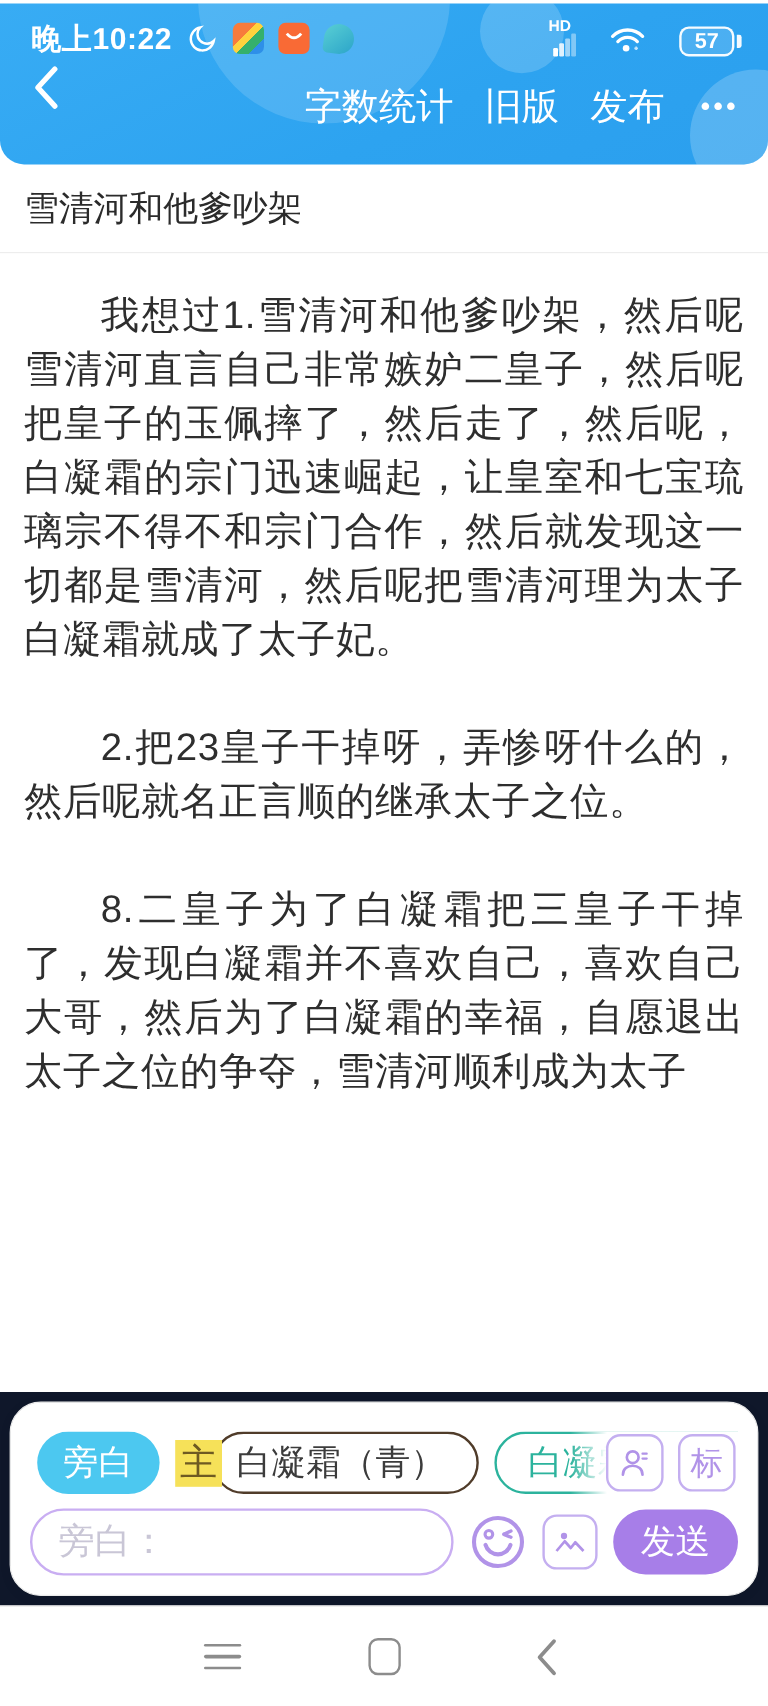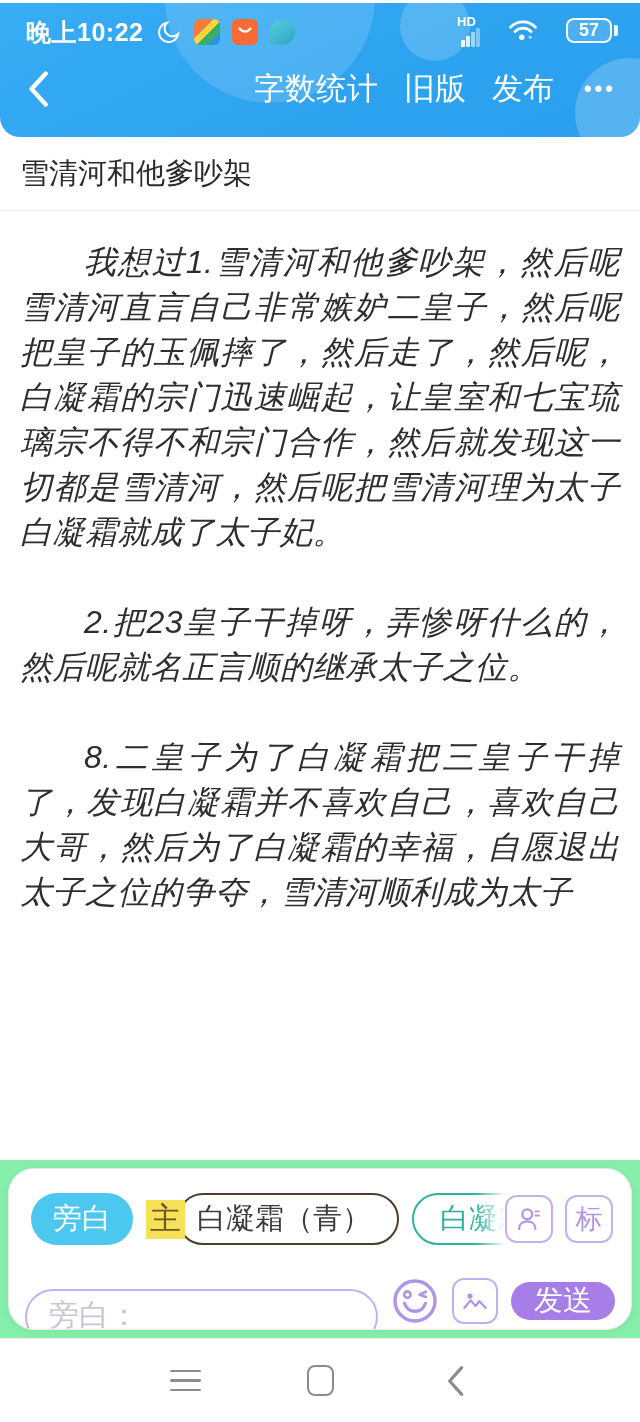--- a/index.html
+++ b/index.html
@@ -15,67 +15,67 @@
   .b2{ width:70px; height:70px; left:400px; top:-12px; background:rgba(255,255,255,.18); }
   .b3{ width:110px; height:110px; left:575px; top:55px; background:rgba(255,255,255,.20); }
 
   .statusbar{ position:relative; display:flex; align-items:center; height:50px; padding:8px 22px 0 26px; }
   .time{ font-size:25px; font-weight:700; letter-spacing:.5px; }
   .sicons{ display:flex; align-items:center; gap:12px; margin-left:12px; }
   .appic{ width:26px; height:26px; border-radius:6px; position:relative; overflow:hidden; }
   .ic-gallery{ background:linear-gradient(135deg,#f77b3c 0 38%,#ffd23e 38% 55%,#35b06b 55% 75%,#2e8fe8 75% 100%); }
   .ic-bag{ background:#f96a35; display:flex; align-items:center; justify-content:center; }
   .ic-leaf{ width:25px; height:25px; background:linear-gradient(135deg,#59cfd4,#2ba4c9); border-radius:50% 50% 50% 4px; transform:rotate(8deg); }
-  .sright{ margin-left:auto; display:flex; align-items:flex-start; gap:28px; }
+  .sright{ margin-left:auto; display:flex; align-items:flex-end; gap:28px; }
   .hdsig{ display:flex; align-items:flex-end; gap:1px; position:relative; padding-top:10px; }
   .hdlbl{ position:absolute; top:-4px; left:-4px; font-size:13px; font-weight:700; }
   .bar{ width:4px; background:#fff; border-radius:1px; }
   .battery{ display:flex; align-items:center; }
   .batt-body{ width:46px; height:25px; border:2.5px solid rgba(255,255,255,.95); border-radius:8px;
               display:flex; align-items:center; justify-content:center; font-size:18px; font-weight:700; color:#fff;
               background:rgba(255,255,255,.15); }
   .batt-nub{ width:4px; height:11px; background:rgba(255,255,255,.95); border-radius:0 2px 2px 0; margin-left:2px; }
 
-  .appbar{ position:relative; display:flex; align-items:center; height:72px; padding:0 24px 0 26px; }
+  .appbar{ position:relative; display:flex; height:72px; padding:0 24px 0 26px; }
   .backbtn{ width:40px; height:40px; display:flex; align-items:center; }
   .actions{ margin-left:auto; display:flex; align-items:center; gap:26px; font-size:31px; }
   .act{ cursor:pointer; }
   .more{ font-size:22px; font-weight:700; letter-spacing:3px; padding-left:4px; }
 
   
   .doc-title{ position:absolute; top:134px; left:0; right:0; padding:20px 20px 16px; font-size:29px; color:#2b2b2b;
               border-bottom:1px solid #ededed; background:#fff; }
-  .content{ position:absolute; top:212px; left:0; right:0; bottom:272px; padding:28px 20px 0; overflow:hidden;font-style:italic; }
+  .content{ position:absolute; top:212px; left:0; right:0; bottom:272px; padding:28px 20px 0; overflow:hidden; }
   .content p{ font-size:32px; line-height:45px; color:#2e2e2e; text-align:justify; text-indent:2em; margin-bottom:45px;
               letter-spacing:.5px; }
 
   
-  .composer-wrap{ position:absolute; left:0; right:0; bottom:84px; height:178px; background:#86efac; padding:8px; }
+  .composer-wrap{ position:absolute; left:0; right:0; bottom:84px; height:178px; background:#0f172a; padding:8px; }
   .card{ height:162px; background:#fff; border:1px solid #ebebeb; border-radius:26px; box-shadow:0 2px 10px rgba(0,0,0,.05);
          padding:24px 16px 16px; position:relative; overflow:hidden; }
   .chips{ position:relative; display:flex; align-items:center; gap:13px; height:52px; overflow:hidden; padding-left:6px; }
   .chip{ flex:0 0 auto; height:52px; border-radius:26px; display:flex; align-items:center; font-size:29px; padding:0 22px; white-space:nowrap; }
   .chip-narr{ background:#4cc8f0; color:#fff; }
   .chipgroup{ flex:0 0 auto; display:flex; align-items:center; position:relative; }
   .badge-main{ position:relative; z-index:2; background:#f6e159; color:#6e5a22; font-size:31px; padding:3px 4px 5px; line-height:1;
                margin-right:-8px; }
   .chip-qing{ border:2.5px solid #503c2a; color:#3c3c3c; padding:0 26px 0 18px; background:#fff; }
   .chip-you{ border:2.5px solid #2cb39d; color:#2cb39d; padding:0 26px; }
   .chips-fade{ position:absolute; right:0; top:-4px; bottom:-4px; width:140px; display:flex; align-items:center; gap:12px;
                justify-content:flex-end; background:linear-gradient(90deg, rgba(255,255,255,0) 0%, #fff 22%); padding-right:2px; }
   .sqbtn{ width:48px; height:48px; border:2.5px solid #c4aff0; border-radius:12px; color:#b193e8; display:flex;
           align-items:center; justify-content:center; background:#fff; font-size:27px; }
 
   .inputrow{ display:flex; align-items:center; gap:13px; margin-top:12px; }
   .msg-input{ flex:1 1 auto; height:56px; border:2.5px solid #c9aef2; border-radius:28px; padding:0 22px; font-size:30px;
-              color:#555; outline:none; font-family:Liberation Mono, monospace; min-width:0;margin-top:32px; }
+              color:#555; outline:none; font-family:Liberation Serif, serif; min-width:0; }
   .msg-input::placeholder{ color:#c9c6d6; }
   .roundbtn{ width:48px; height:48px; flex:0 0 auto; display:flex; align-items:center; justify-content:center; color:#b193e8; background:transparent; border:none; }
   .imgbtn{ width:46px; height:46px; border:2.5px solid #c4aff0; border-radius:12px; }
-  .sendbtn{ flex:0 0 auto; width:104px; height:38px; border:none; border-radius:27px; background:#a77ee8; color:#fff;
+  .sendbtn{ flex:0 0 auto; width:104px; height:54px; border:none; border-radius:27px; background:#a77ee8; color:#fff;
             font-size:29px; display:flex; align-items:center; justify-content:center; font-family:"Liberation Sans",sans-serif; }
 
   
   .navbar{ position:absolute; left:0; right:0; bottom:0; height:84px; background:#fff; border-top:1px solid #ececec;
            display:flex; align-items:center; justify-content:center; gap:101px; }
   .navbtn{ width:34px; height:34px; display:flex; align-items:center; justify-content:center; color:#8c8c8c; background:none; border:none; }
   .menu-lines{ display:flex; flex-direction:column; gap:7px; width:31px; }
   .menu-lines span{ height:2.5px; background:#8c8c8c; border-radius:2px; }
   .home-sq{ width:27px; height:31px; border:2.5px solid #8c8c8c; border-radius:8px; }
 </style>

